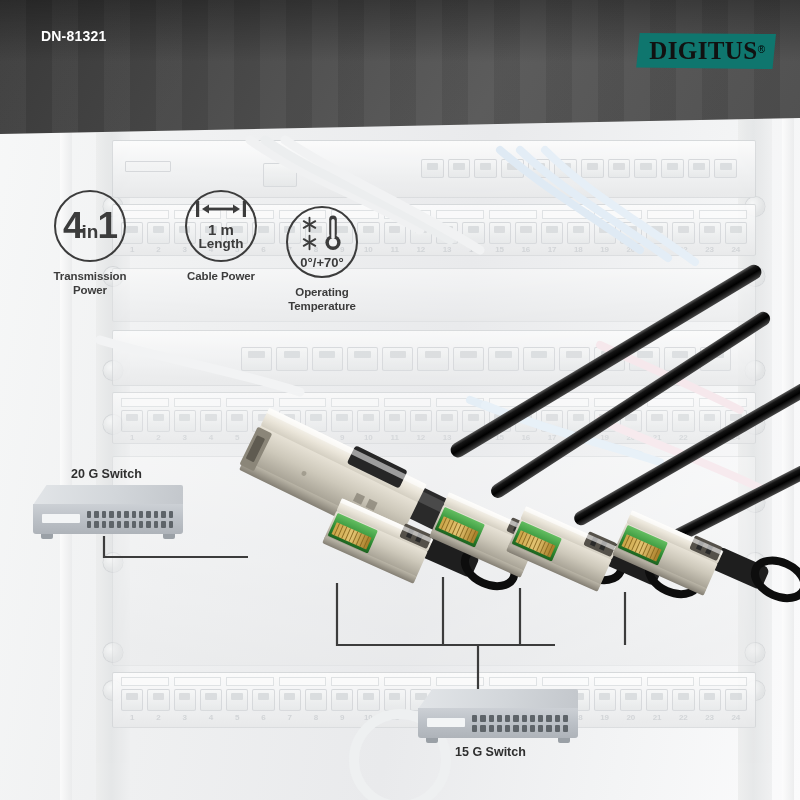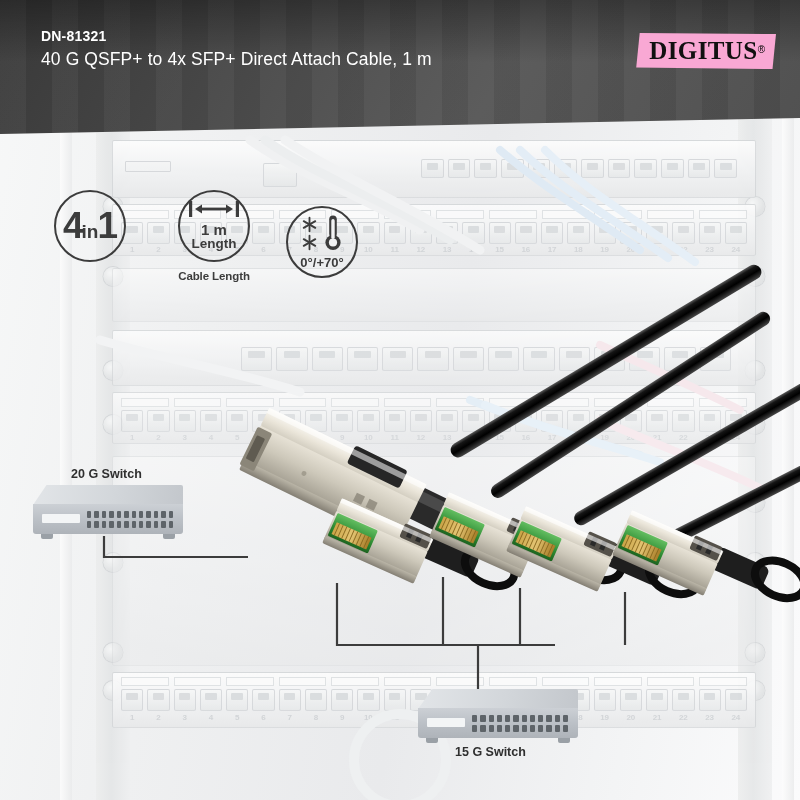--- a/index.html
+++ b/index.html
@@ -86,21 +86,21 @@
   .sku {
     color:#ffffff; font-size:14px; font-weight:bold; letter-spacing:.2px;
     line-height:1.12;
   }
   .subtitle {
     color:#ffffff; font-size:17.5px; font-weight:normal; line-height:1.4;
     letter-spacing:.1px; margin-top:2px;
   }
   .logo {
     position:absolute; right:24px; top:33px; z-index:3;
-    background:#f9a8d4;
+    background:#0f766e;
     padding:5px 11px 6px 13px;
     -webkit-clip-path:polygon(2.5% 0,100% 3%,97.5% 100%,0 96%);
     clip-path:polygon(2.5% 0,100% 3%,97.5% 100%,0 96%);
   }
   .logo-text {
     font-family:"Liberation Serif", serif;
     font-size:25px; font-weight:bold; color:#111111;
     letter-spacing:.4px; line-height:1; position:relative; display:inline-block;
   }
   .logo-r { font-size:10px; vertical-align:super; font-family:"Liberation Sans",sans-serif; }
@@ -457,53 +457,56 @@
         <path d="M485 405 C 535 426, 590 440, 660 462" stroke="#e8f1f8" stroke-width="8"></path>
         <path d="M600 420 C 650 442, 700 460, 760 488" stroke="#f7eaee" stroke-width="8"></path>
         <circle cx="400" cy="760" r="46" fill="none" stroke="#eef0f1" stroke-width="10"></circle>
       </g>
     </svg>
   </div>
 
   <div class="header">
     <div class="hdr-text">
       <div class="sku">DN-81321</div>
-      <div class="subtitle">40 G QSFP+ to 4x SFP+ Direct Attach Cable, 1 m</div>
     </div>
   </div>
   <div class="logo" style="z-index:20">
     <span class="logo-text">DIGITUS</span><span class="logo-r">®</span>
   </div>
 
   <div class="badges">
 
     <div class="badge" style="left:32px;top:0">
       <div class="circle">
         <div class="fourin1">
           <span class="big">4</span>
           <span class="mid">in</span>
           <span class="big">1</span>
         </div>
       </div>
-    </div>
-
-    <div class="badge" style="left:156px;top:0">
+      <div class="cap">
+        <div>Transmission</div>
+        <div>Power</div>
+      </div>
+    </div>
+
+    <div class="badge" style="left:163px;top:0">
       <div class="circle">
         <svg width="52" height="18" viewBox="0 0 52 18">
           <rect x="1" y="1" width="3.2" height="16" fill="#3c3c3c"></rect>
           <rect x="47.8" y="1" width="3.2" height="16" fill="#3c3c3c"></rect>
           <rect x="12" y="7.6" width="28" height="2.8" fill="#3c3c3c"></rect>
           <polygon points="7,9 14,4.6 14,13.4" fill="#3c3c3c"></polygon>
           <polygon points="45,9 38,4.6 38,13.4" fill="#3c3c3c"></polygon>
         </svg>
         <div class="len-val">1 m</div>
         <div class="len-sub">Length</div>
       </div>
       <div class="cap">
-        <div>Cable Length</div>
+        <div>Cable Power</div>
       </div>
     </div>
 
     <div class="badge" style="left:264px;top:16px">
       <div class="circle">
         <div class="snowrow">
           <div class="snowcol">
             <svg width="17" height="17" viewBox="0 0 24 24">
               <g stroke="#3c3c3c" stroke-width="2.6" stroke-linecap="round">
                 <line x1="12" y1="2.5" x2="12" y2="21.5"></line>
@@ -520,20 +523,24 @@
             </svg>
           </div>
           <svg width="20" height="38" viewBox="0 0 20 38">
             <rect x="6.2" y="1.5" width="7.6" height="22" rx="3.8" fill="#3c3c3c"></rect>
             <circle cx="10" cy="28.5" r="7.6" fill="#3c3c3c"></circle>
             <rect x="8.3" y="5" width="3.4" height="20" rx="1.7" fill="#f2f3f4"></rect>
             <circle cx="10" cy="28.5" r="4.1" fill="#f2f3f4"></circle>
           </svg>
         </div>
         <div class="temp-val">0°/+70°</div>
+      </div>
+      <div class="cap">
+        <div>Operating</div>
+        <div>Temperature</div>
       </div>
     </div>
   </div>
 
   <svg class="product" width="800" height="800" viewBox="0 0 800 800">
     <defs>
       <linearGradient id="gCable" x1="0" y1="0" x2="0" y2="1">
         <stop offset="0%" stop-color="#5a5a5a"></stop>
         <stop offset="22%" stop-color="#151515"></stop>
         <stop offset="55%" stop-color="#000000"></stop>

